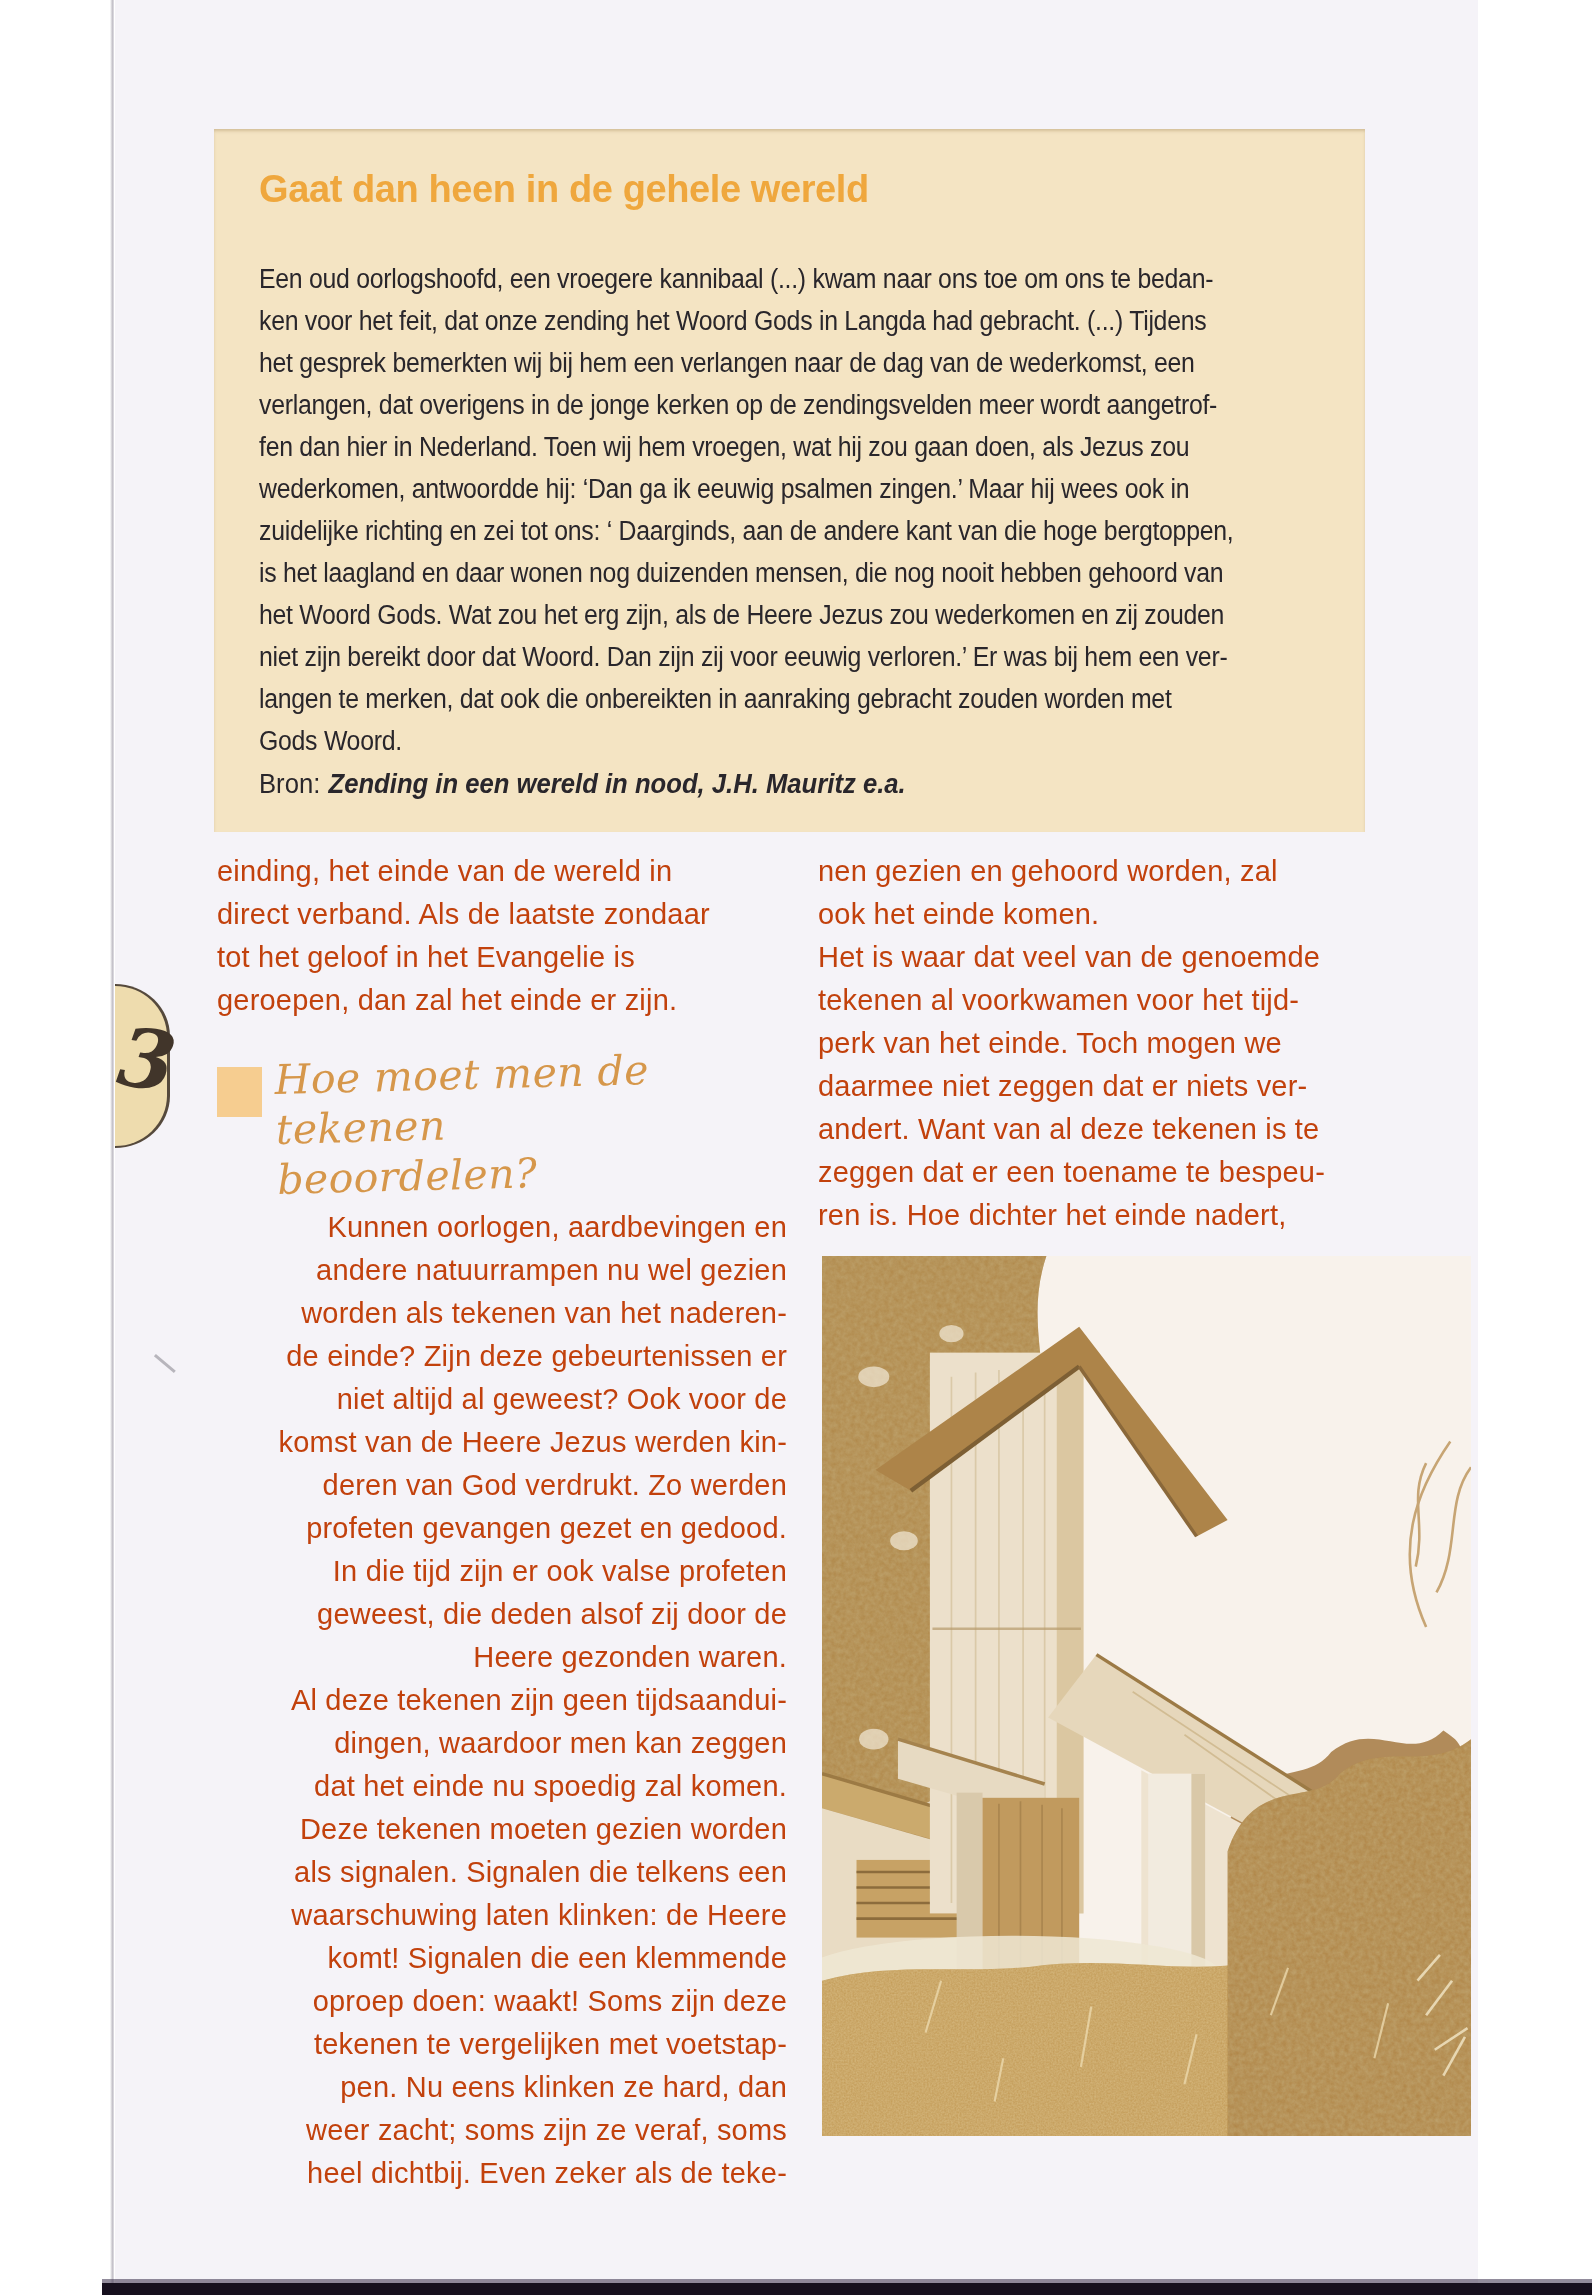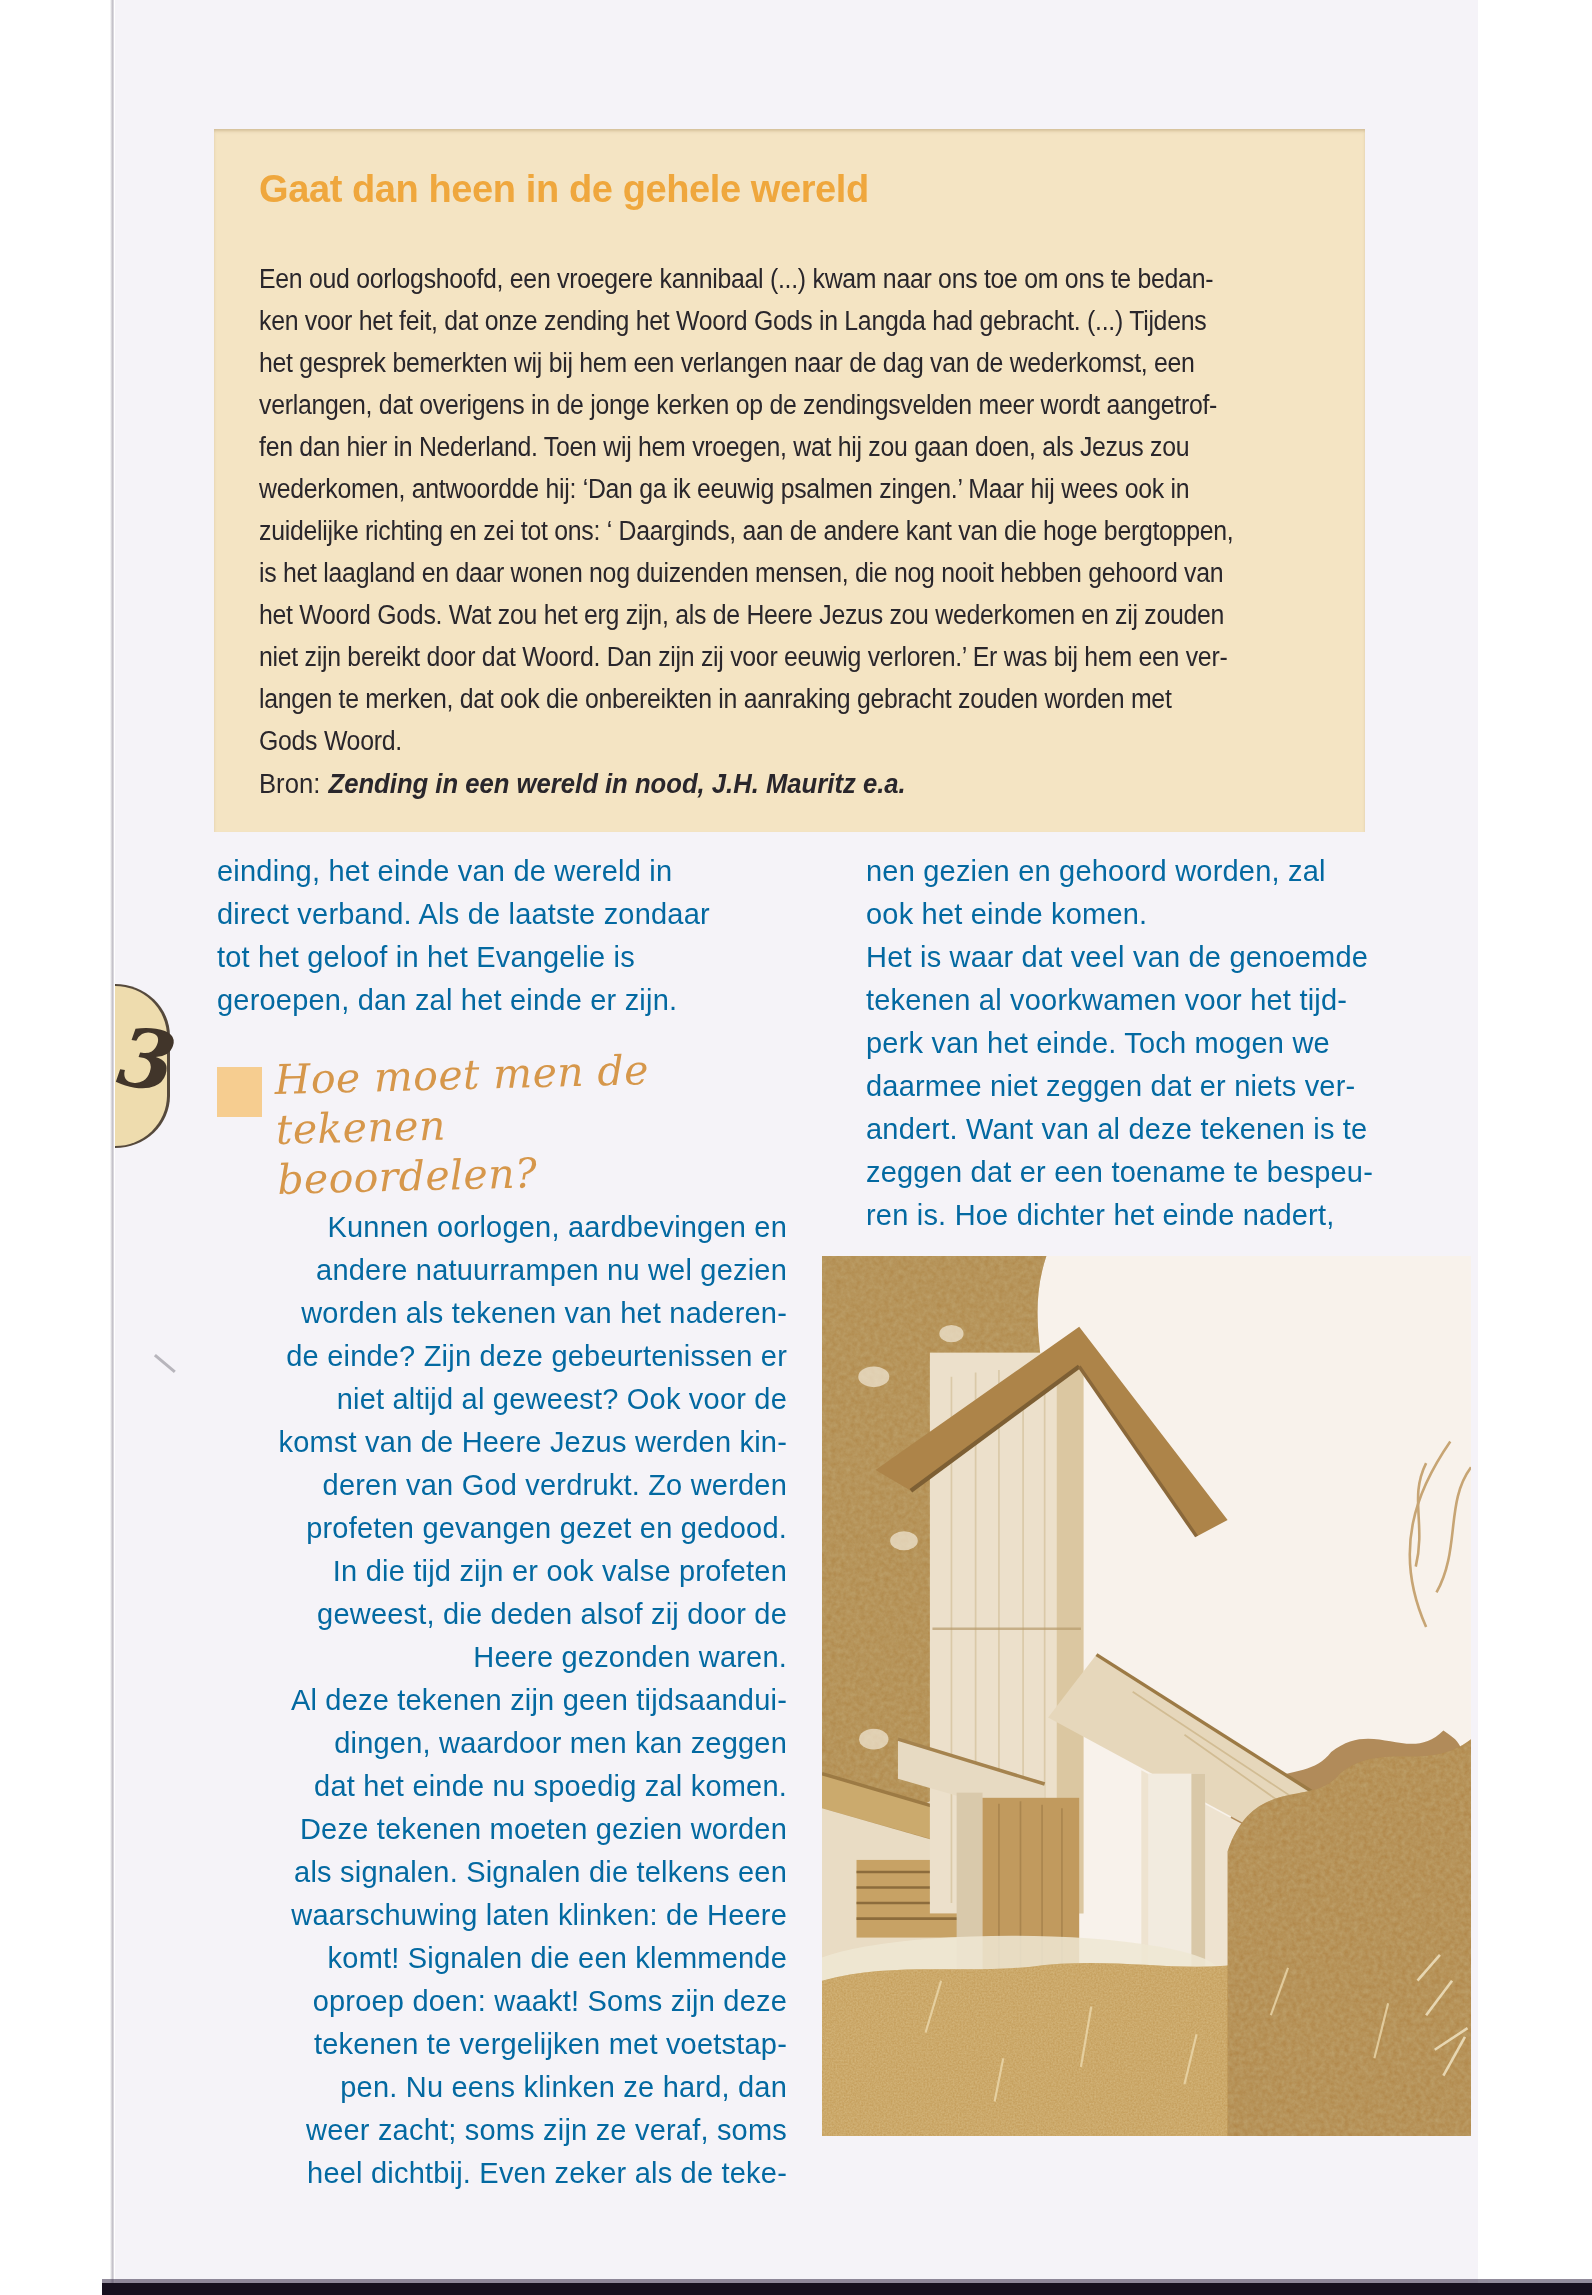--- a/index.html
+++ b/index.html
@@ -15,25 +15,25 @@
     box-shadow:inset 0 2.6px 3.5px -0.9px rgba(140,110,60,.35);}
   .quote-title{position:absolute;left:45px;top:39px;font-size:38px;font-weight:bold;
     color:#efa73d;letter-spacing:-0.4px;white-space:nowrap;}
   .quote-body{position:absolute;left:45px;top:129px;width:1208px;transform:scaleX(.92);
     transform-origin:left top;font-size:27px;line-height:42px;color:#29262b;
     letter-spacing:-0.3px;white-space:pre-line;}
   .quote-source{position:absolute;left:45px;top:640px;font-size:27px;color:#29262b;
     transform:scaleX(.95);transform-origin:left top;white-space:nowrap;}
   .quote-source .src-title{font-style:italic;font-weight:bold;margin-left:8.6px;}
   
-  .body-text{font-size:29px;line-height:43px;color:#0369a1;letter-spacing:0.2px;
+  .body-text{font-size:29px;line-height:43px;color:#c2410c;letter-spacing:0.2px;
     white-space:pre-line;}
   .para-l1{position:absolute;left:217px;top:850px;width:570px;}
   .para-l2{position:absolute;left:217px;top:1206px;width:570px;text-align:right;}
-  .para-r1{position:absolute;left:818px;top:850px;width:604px;margin-left:48px;}
+  .para-r1{position:absolute;left:818px;top:850px;width:604px;}
   
   .section-heading{position:absolute;left:217px;top:1055px;width:604px;}
   .bullet-square{position:absolute;left:0;top:12px;width:45px;height:50px;background:#f6cd90;}
   .script-text{margin-left:57px;font-family:"DejaVu Serif",serif;font-style:italic;
     font-size:41px;line-height:50px;color:#d6974b;transform:rotate(-1.5deg);
     transform-origin:left top;white-space:pre-line;letter-spacing:0.4px;}
   
   .thumb-tab{position:absolute;left:115px;top:984px;width:55px;height:164px;background:#eedcae;
     border-radius:0 86px 86px 0 / 0 82px 82px 0;box-sizing:border-box;
     border-top:2.6px solid #55493c;border-right:3.5px solid #55493c;border-bottom:2.6px solid #55493c;}

